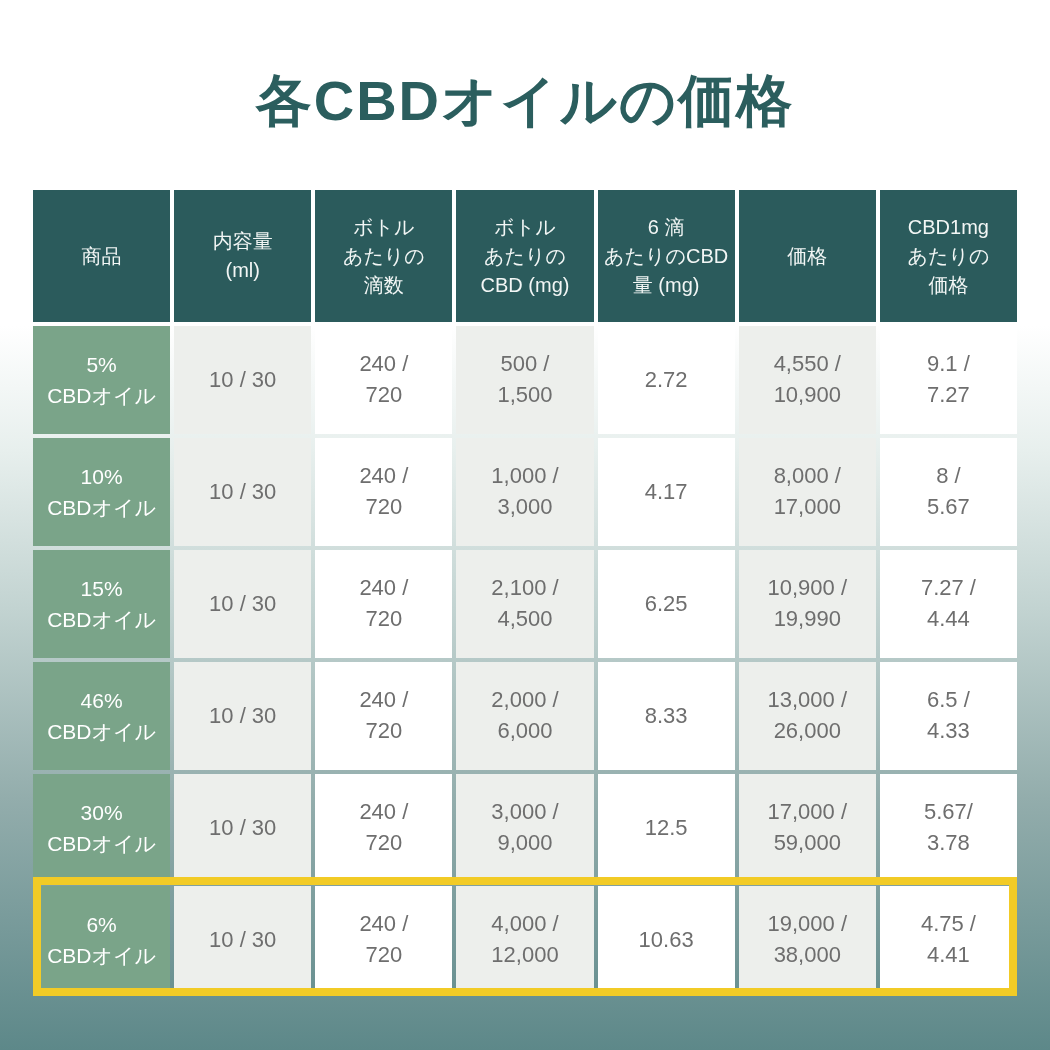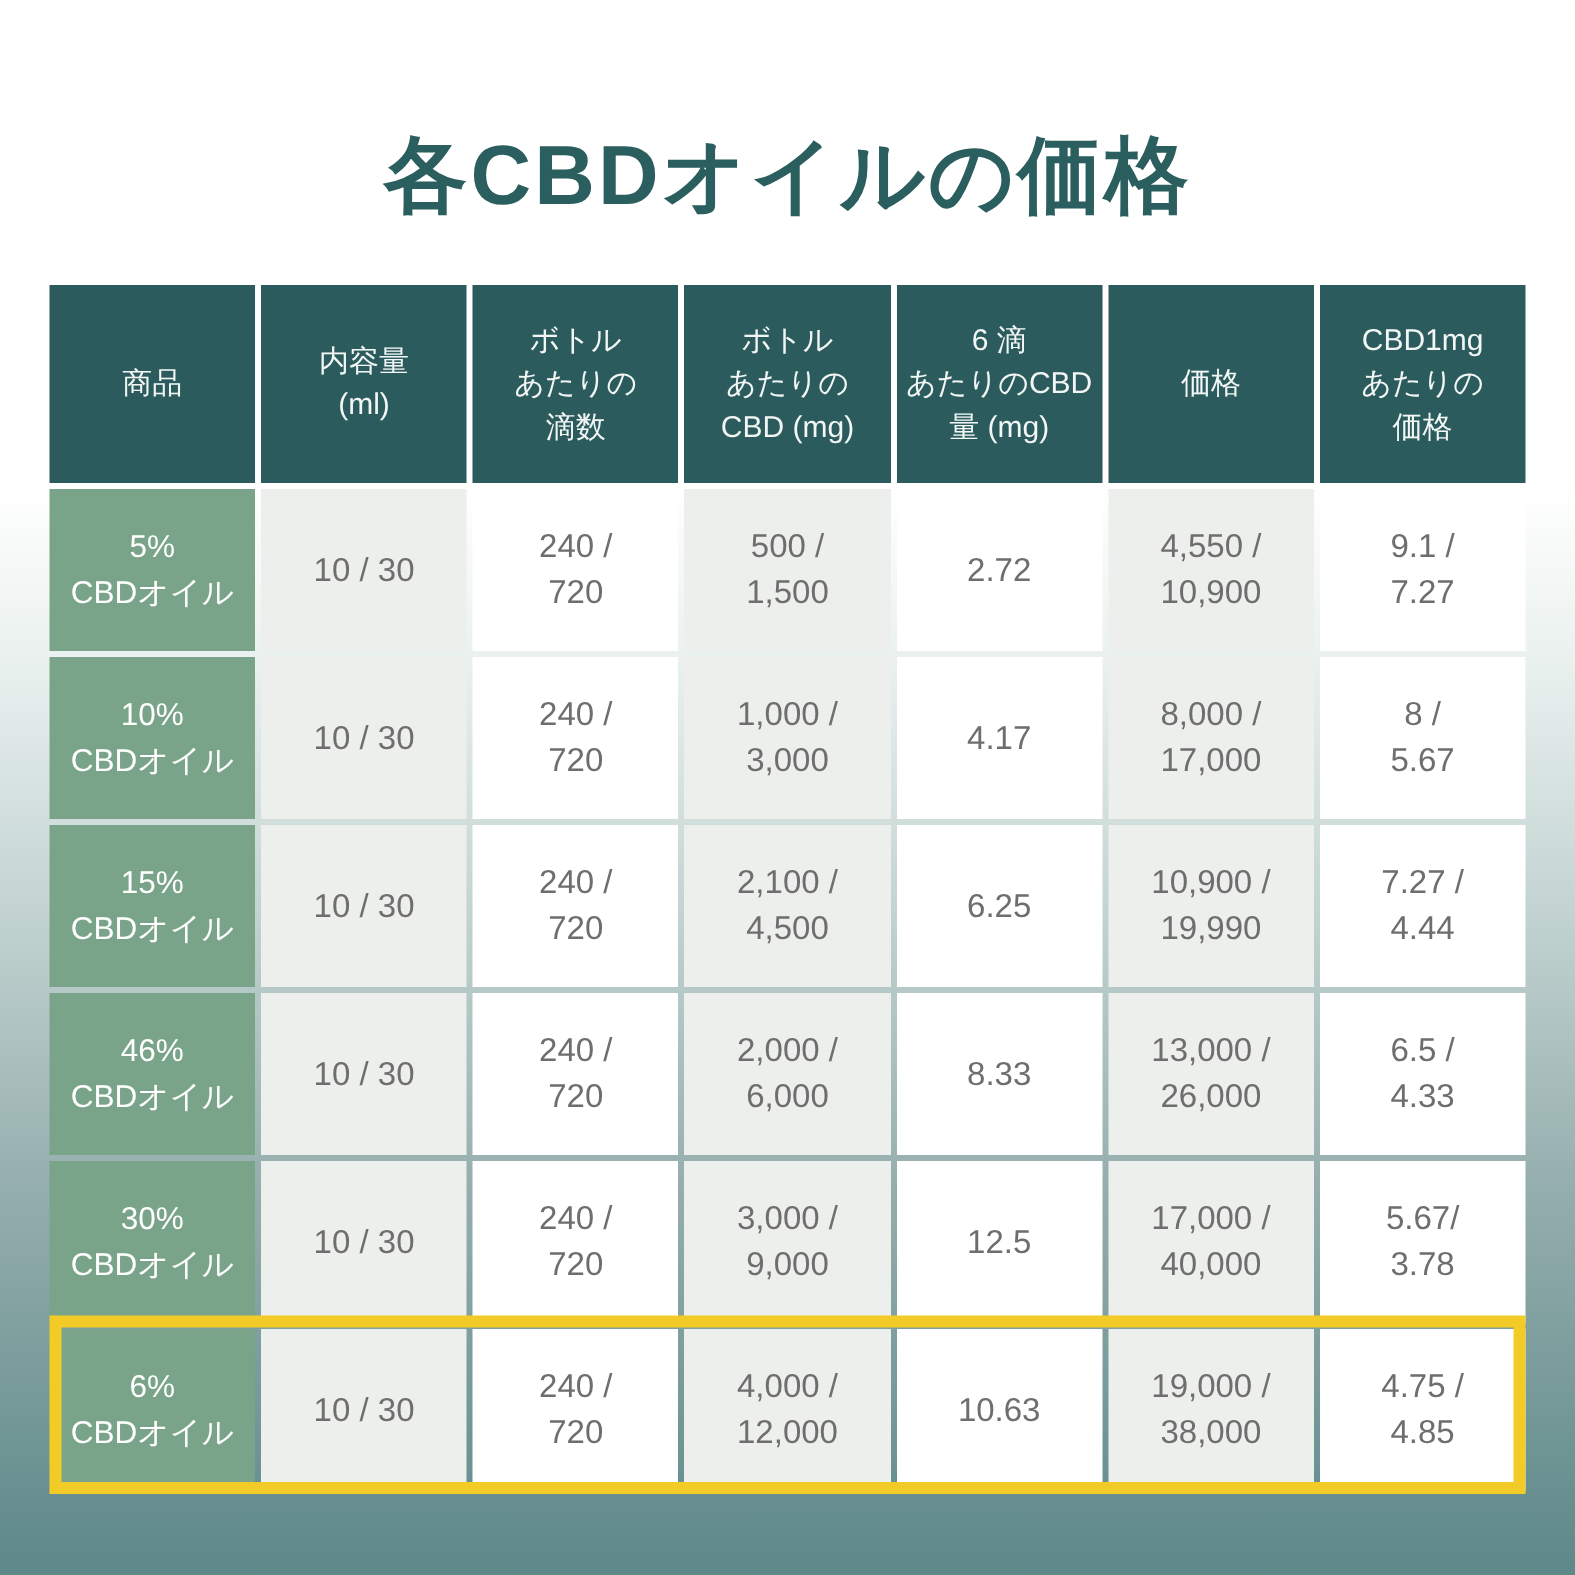--- a/index.html
+++ b/index.html
@@ -12,21 +12,21 @@
     background: linear-gradient(180deg,
       #ffffff 0%,
       #ffffff 31%,
       #e7efed 43%,
       #c2d3d1 58%,
       #93adac 76%,
       #5d8889 100%);
   }
   .page-title {
     position: absolute;
-    top: 80px;
+    top: 64px;
     left: 0;
     width: 100%;
     text-align: center;
     font-size: 56px;
     font-weight: 800;
     letter-spacing: 2px;
     color: #2b5e5e;
     margin: 0;
   }
   .price-table {
@@ -166,34 +166,34 @@
   <div class="row-group">
     <div class="cell product">30%
 CBDオイル</div>
     <div class="cell shade">10 / 30</div>
     <div class="cell plain">240 /
 720</div>
     <div class="cell shade">3,000 /
 9,000</div>
     <div class="cell plain">12.5</div>
     <div class="cell shade">17,000 /
-40,000</div>
+59,000</div>
     <div class="cell plain">5.67/
 3.78</div>
   </div>
 
   <div class="row-group">
     <div class="cell product">6%
 CBDオイル</div>
     <div class="cell shade">10 / 30</div>
     <div class="cell plain">240 /
 720</div>
     <div class="cell shade">4,000 /
 12,000</div>
     <div class="cell plain">10.63</div>
     <div class="cell shade">19,000 /
 38,000</div>
     <div class="cell plain">4.75 /
-4.85</div>
+4.41</div>
   </div>
 </div>
 
 <div class="highlight-outline"></div>
 
 </body></html>

